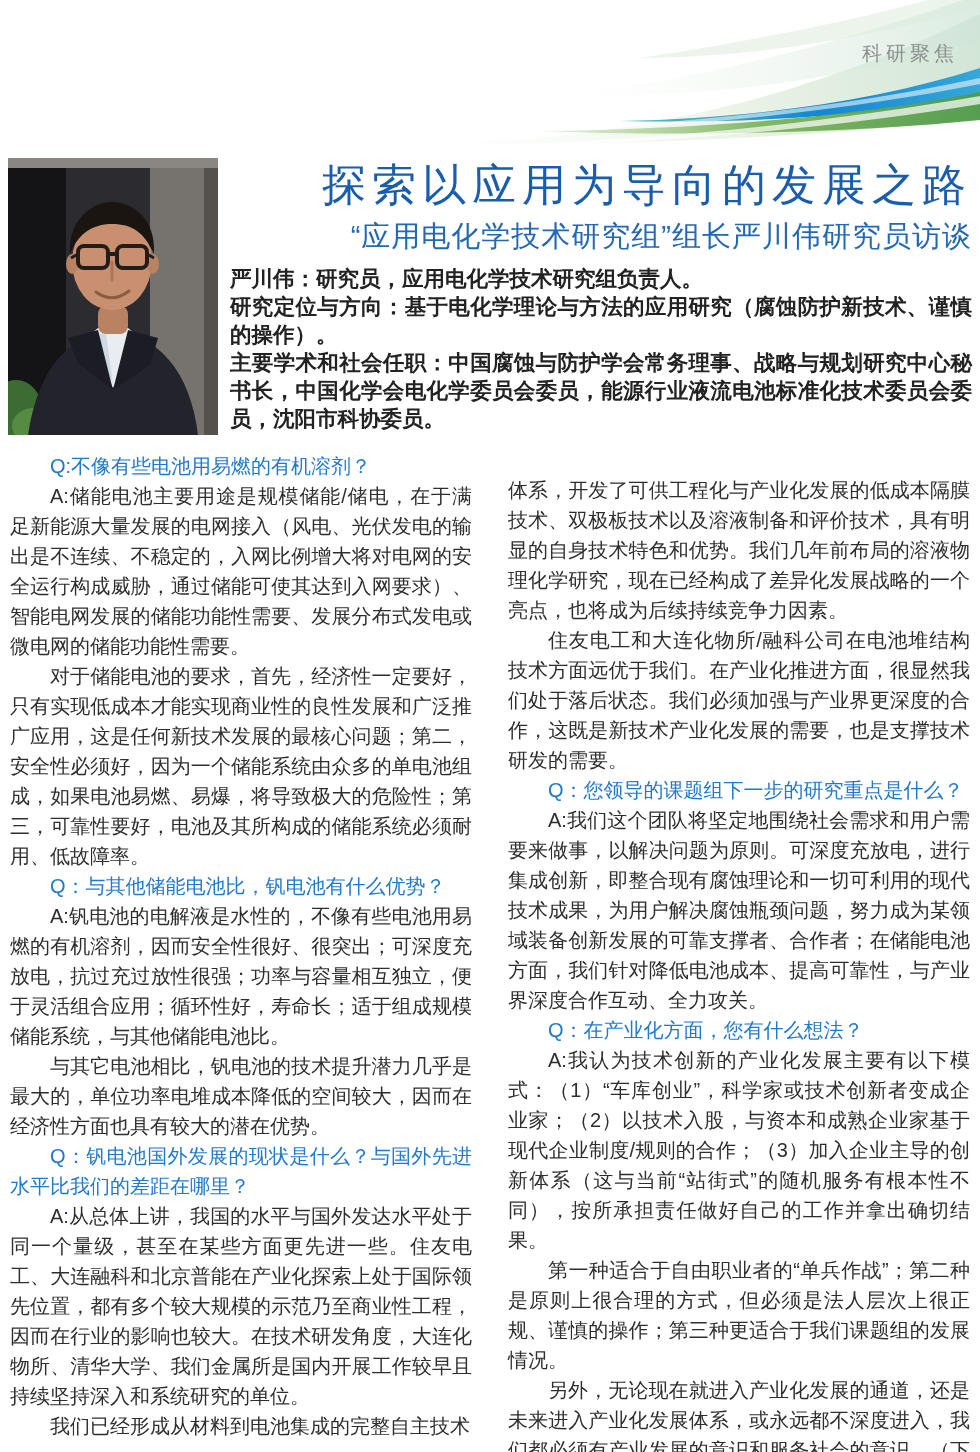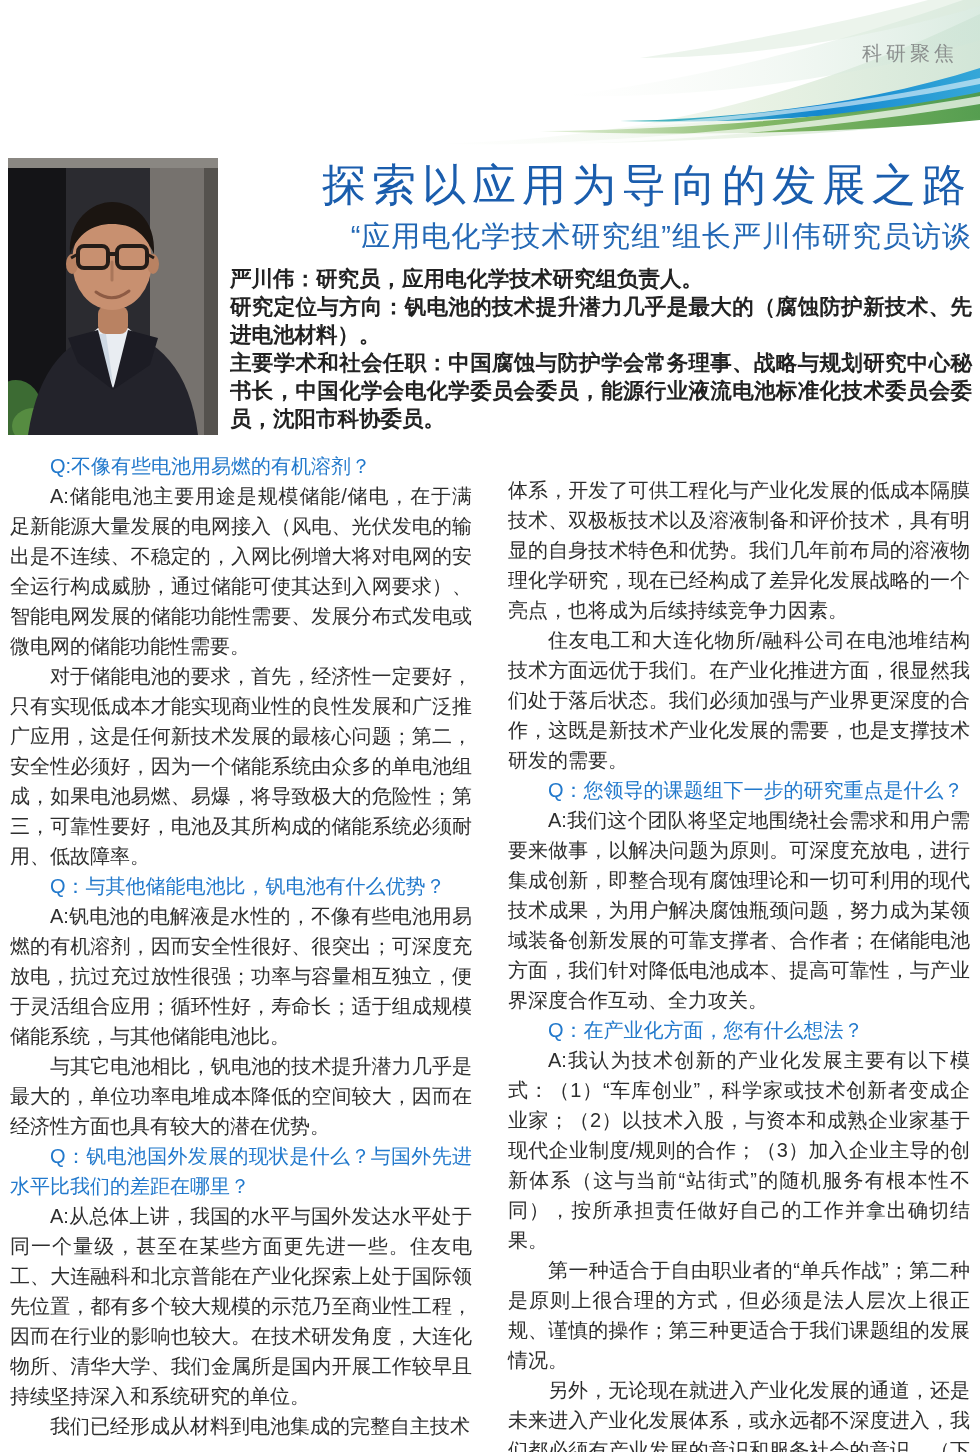--- a/index.html
+++ b/index.html
@@ -125,21 +125,21 @@
 
         <path d="M104,104 L104,122" stroke="#a9765a" stroke-width="3" stroke-linecap="round"></path>
         <path d="M88,134 Q104,146 121,133" fill="none" stroke="#8d5b44" stroke-width="3" stroke-linecap="round"></path>
       </svg>
     </div>
     <div class="head-right">
       <h1 class="main-title">探索以应用为导向的发展之路</h1>
       <h2 class="sub-title">“应用电化学技术研究组”组长严川伟研究员访谈</h2>
       <div class="bio">
         <p>严川伟：研究员，应用电化学技术研究组负责人。</p>
-        <p>研究定位与方向：钒电池的技术提升潜力几乎是最大的（腐蚀防护新技术、先进电池材料）。</p>
+        <p>研究定位与方向：基于电化学理论与方法的应用研究（腐蚀防护新技术、谨慎的操作）。</p>
         <p>主要学术和社会任职：中国腐蚀与防护学会常务理事、战略与规划研究中心秘书长，中国化学会电化学委员会委员，能源行业液流电池标准化技术委员会委员，沈阳市科协委员。</p>
       </div>
     </div>
   </div>
 
   <div class="columns">
     <div class="col">
         <p class="para q">Q:不像有些电池用易燃的有机溶剂？</p>
         <p class="para a">A:储能电池主要用途是规模储能/储电，在于满足新能源大量发展的电网接入（风电、光伏发电的输出是不连续、不稳定的，入网比例增大将对电网的安全运行构成威胁，通过储能可使其达到入网要求）、智能电网发展的储能功能性需要、发展分布式发电或微电网的储能功能性需要。</p>
         <p class="para a">对于储能电池的要求，首先，经济性一定要好，只有实现低成本才能实现商业性的良性发展和广泛推广应用，这是任何新技术发展的最核心问题；第二，安全性必须好，因为一个储能系统由众多的单电池组成，如果电池易燃、易爆，将导致极大的危险性；第三，可靠性要好，电池及其所构成的储能系统必须耐用、低故障率。</p>

